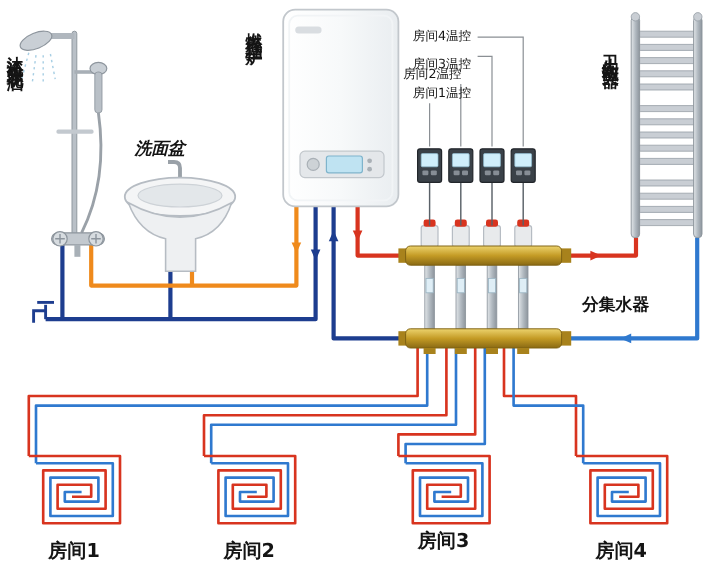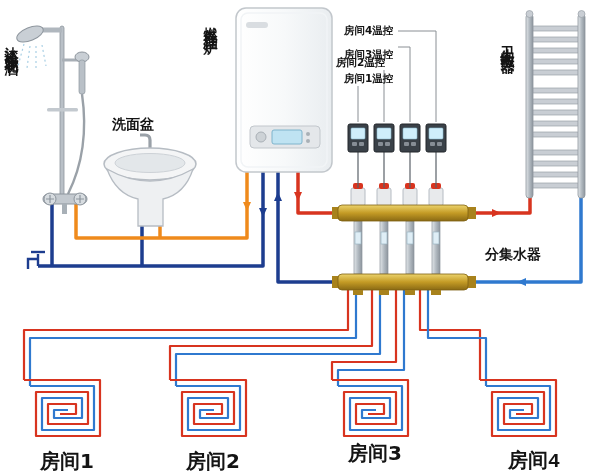--- a/index.html
+++ b/index.html
@@ -6,22 +6,22 @@
   .canvas {
     position:relative; width:607px; height:474px; background:#ffffff;
     font-family:"DejaVu Sans","Liberation Sans",sans-serif; overflow:hidden;
   }
   .canvas svg { position:absolute; left:0; top:0; }
   .lbl {
     position:absolute; color:#141414; font-weight:600; font-size:14px;
     line-height:1.15; white-space:nowrap;
   }
   .lbl.v { writing-mode:vertical-rl; letter-spacing:3px; }
-  .lbl.small { font-size:10.5px; font-weight:700; letter-spacing:0; }
-  .lbl.room { font-size:20px; font-weight:700; }
+  .lbl.small { font-size:10.5px; font-weight:400; letter-spacing:0; }
+  .lbl.room { font-size:16px; font-weight:700; }
 </style>
 </head>
 <body>
 
 <div class="canvas">
 
 <svg width="607" height="474" viewBox="0 0 607 474">
   <defs>
     <linearGradient id="boilerGrad" x1="0" y1="0" x2="1" y2="0">
       <stop offset="0" stop-color="#ffffff"></stop>
@@ -215,28 +215,28 @@
     <polygon points="243,202 251,202 247,211" fill="#ef8a1c"></polygon>
     <polygon points="259,208 267,208 263,217" fill="#1d3d8f"></polygon>
     <polygon points="294,192 302,192 298,201" fill="#d8341f"></polygon>
     <polygon points="274,201 282,201 278,192" fill="#1d3d8f"></polygon>
     <polygon points="492,209 492,217 501,213" fill="#d8341f"></polygon>
     <polygon points="526,278 526,286 517,282" fill="#2f79cf"></polygon>
   </g>
 </svg>
 
 <div class="lbl v" style="left:4px;   top:36px;">沐浴热水花洒</div>
-<div class="lbl" style="left:112px; top:116px;">洗面盆</div>
+<div class="lbl" style="left:112px; top:116px;font-style:italic;">洗面盆</div>
 <div class="lbl v" style="left:203px; top:16px;">燃气壁挂炉</div>
 <div class="lbl v" style="left:500px; top:34px;">卫生间散热器</div>
 <div class="lbl" style="left:472px; top:246px;margin-left:13px;">分集水器</div>
 
 <div class="lbl small" style="left:344px; top:24px;">房间4温控</div>
 <div class="lbl small" style="left:344px; top:48px;">房间3温控</div>
 <div class="lbl small" style="left:336px; top:56px;">房间2温控</div>
 <div class="lbl small" style="left:344px; top:72px;">房间1温控</div>
 
 <div class="lbl room" style="left:40px;  top:450px;">房间1</div>
 <div class="lbl room" style="left:186px; top:450px;text-align:center;">房间2</div>
 <div class="lbl room" style="left:348px; top:442px;">房间3</div>
-<div class="lbl room" style="left:508px; top:450px;font-family:Liberation Mono, monospace;">房间4</div>
+<div class="lbl room" style="left:496px; top:450px;">房间4</div>
 
 </div>
 
 </body></html>

